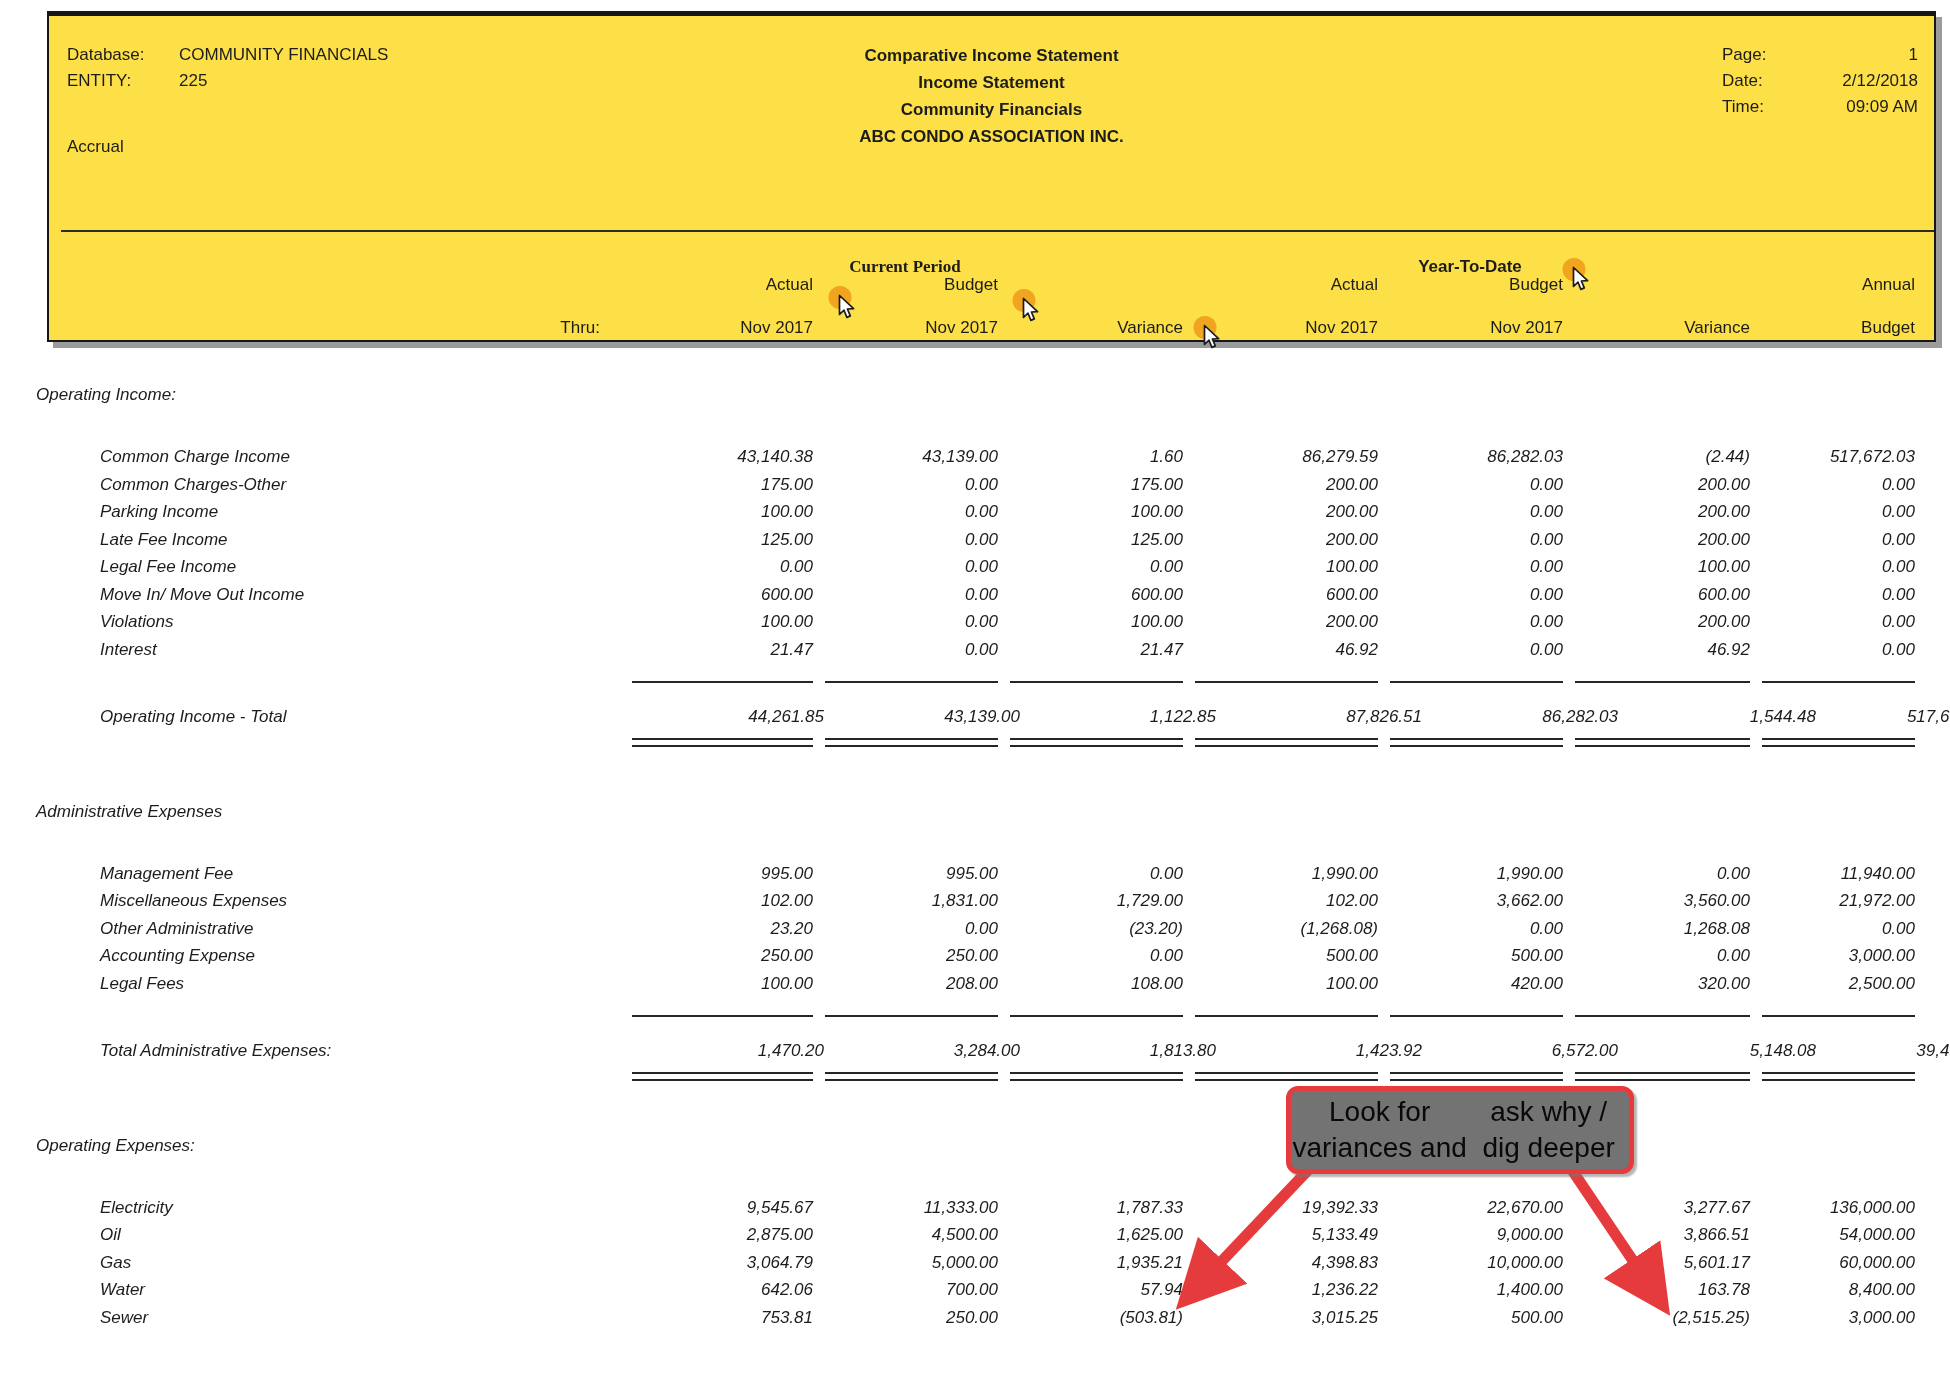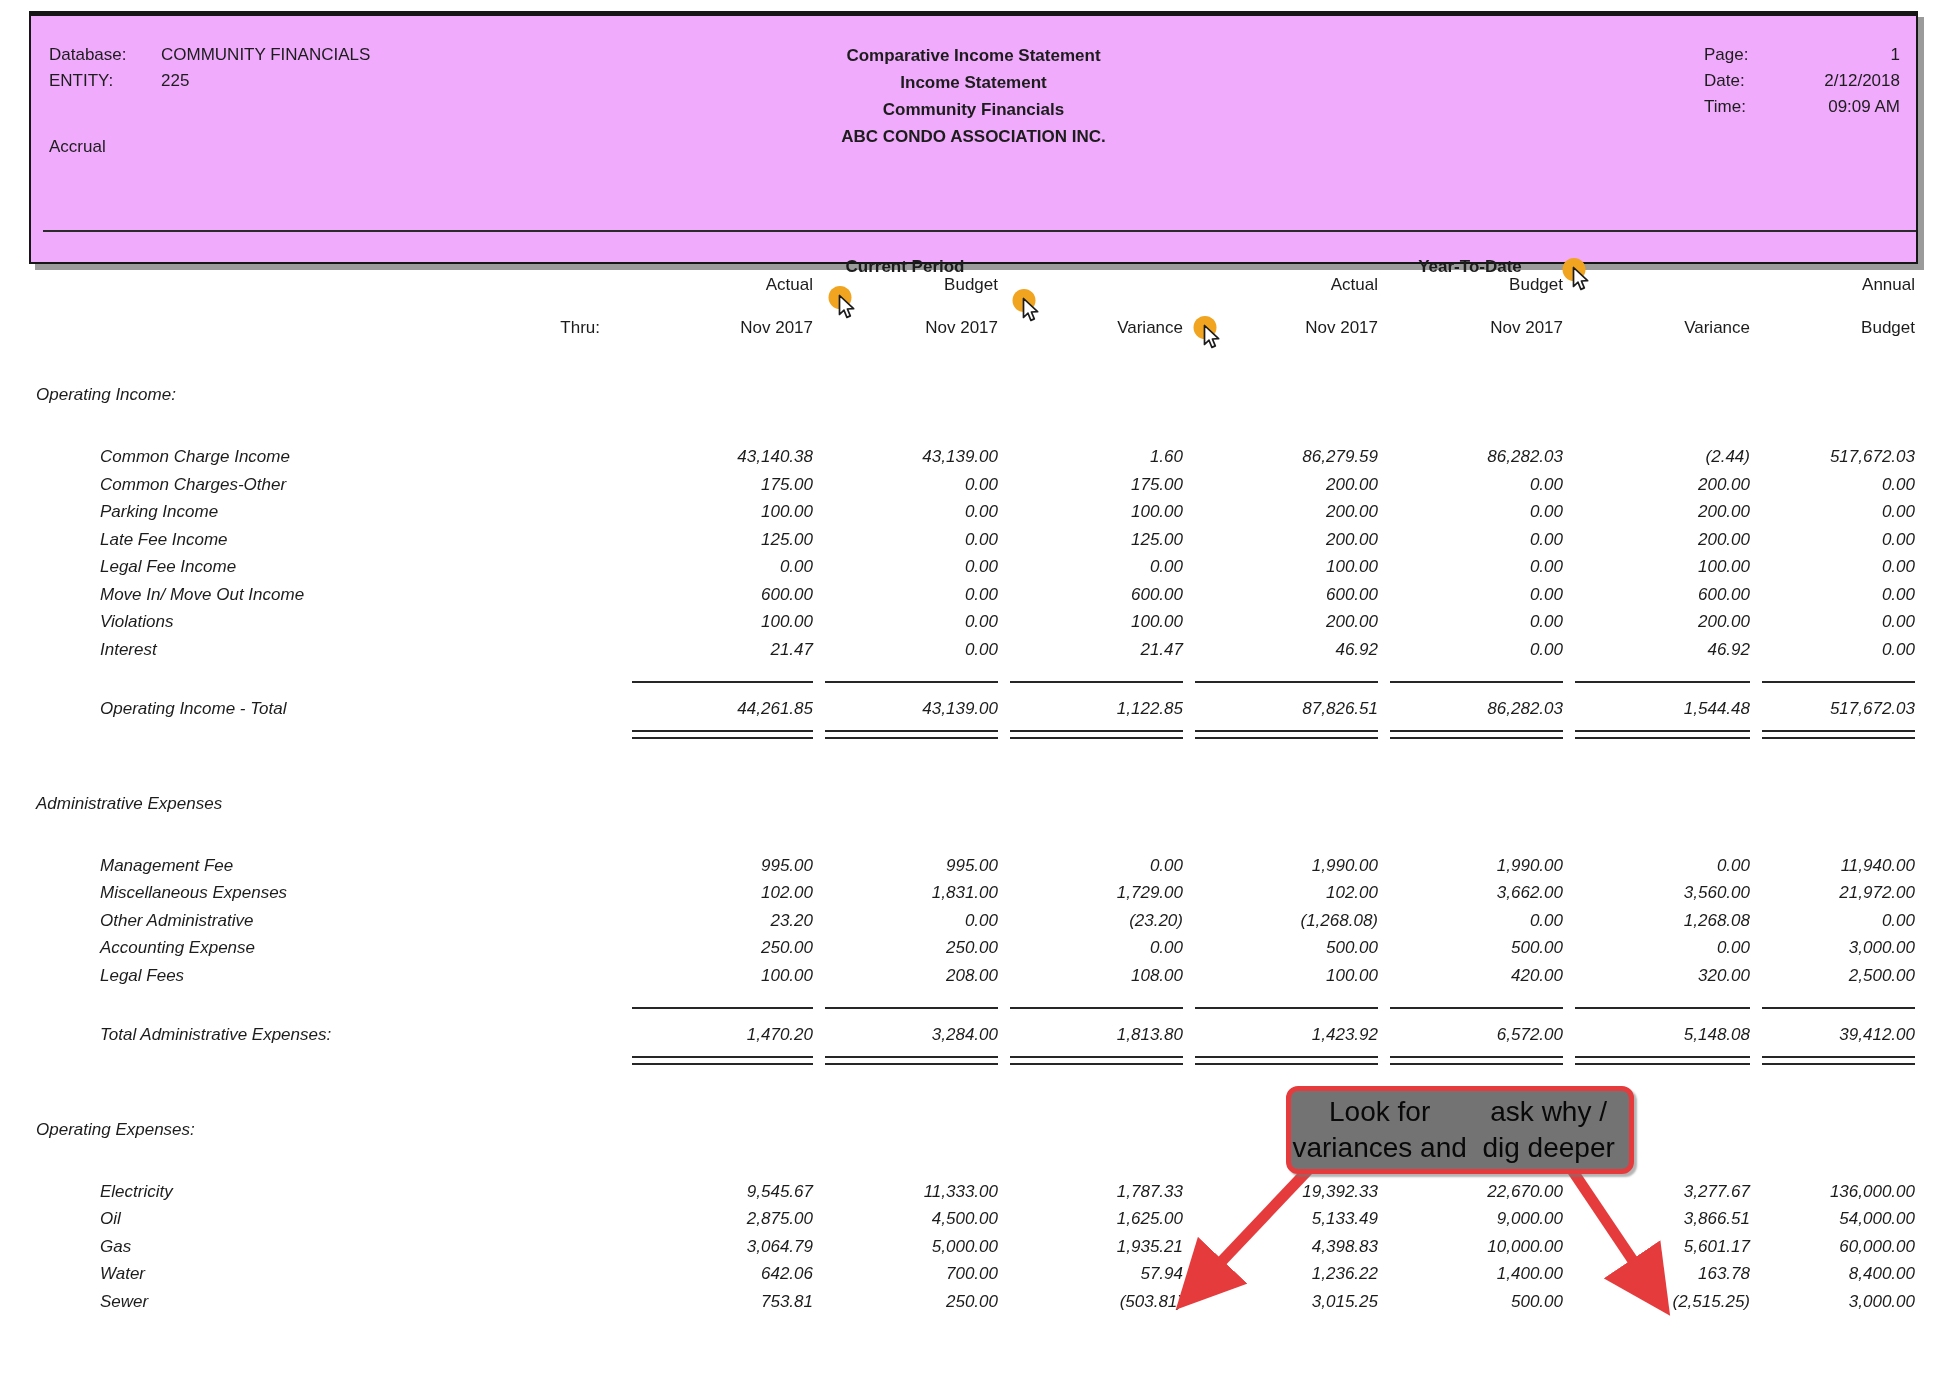--- a/index.html
+++ b/index.html
@@ -12,22 +12,22 @@
   html,body{margin:0;padding:0;background:#ffffff;}
   body{
     width:1950px;height:1387px;overflow:hidden;position:relative;
     font-family:"Liberation Sans","DejaVu Sans",sans-serif;
     color:var(--ink);font-size:17px;
   }
   .page{position:absolute;inset:0;background:#fff;}
 
   
   .header-box{
-    position:absolute;left:29px;top:11px;width:1889px;height:253px;
-    border:2px solid #161616;border-top-width:5px;background:#f0abfc;
+    position:absolute;left:47px;top:11px;width:1889px;height:331px;
+    border:2px solid #161616;border-top-width:5px;background:#fde047;
     box-shadow:6px 6px 0 var(--shadow-gray);
     box-sizing:border-box;
   }
   .hdr-left{position:absolute;left:18px;top:26px;line-height:26px;}
   .kv-label{display:inline-block;width:112px;}
   .accrual{margin-top:40px;}
   .hdr-center{position:absolute;left:0;right:0;top:26px;text-align:center;font-weight:bold;line-height:27px;}
   .hdr-right{position:absolute;right:16px;top:26px;width:196px;line-height:26px;}
   .hdr-right .kv{display:flex;justify-content:space-between;}
   .hdr-divider{position:absolute;left:12px;right:0;top:214px;border-top:2px solid #2b2b2b;}
@@ -47,21 +47,21 @@
   .grid-row{
     display:grid;
     grid-template-columns:620px 193px 185px 185px 195px 185px 187px 165px;
     height:27.5px;line-height:27.5px;align-items:center;
   }
   .cell{white-space:nowrap;overflow:visible;}
   .name-cell{padding-left:100px;}
   .num-cell{text-align:right;}
   .rule-row{margin-top:12px;height:8px;line-height:8px;}
   .rule-row .seg{margin-left:12px;margin-top:6px;height:0;border-top:2px solid var(--rule);}
-  .total-row{margin-top:12px;}
+  .total-row{margin-top:20px;gap:11px;}
   .dbl-rule-row{margin-top:5px;height:12px;line-height:12px;}
   .dbl-rule-row .seg{margin-left:12px;margin-top:2px;height:5px;border-top:2px solid var(--rule);border-bottom:2px solid var(--rule);}
 
   
   .cursor-badge{position:absolute;width:27px;height:34px;pointer-events:none;}
   .cursor-badge svg{width:100%;height:100%;display:block;}
   .arrows-overlay{position:absolute;inset:0;pointer-events:none;}
   .callout{
     position:absolute;left:1286px;top:1086px;width:348px;height:88px;
     background:#737373;border:5px solid var(--accent-red);border-radius:12px;
@@ -105,21 +105,21 @@
       </div>
       <div class="kv">
         <span>Time:</span>
           <span>09:09 AM</span>
       </div>
     </div>
 
     <div class="hdr-divider"></div>
   </div>
 
-  <span class="hcell hl1 grp" style="left:715px;width:380px;">Current Period</span>
+  <span class="hcell hl1 grp" style="left:715px;width:380px;font-family:Liberation Serif, serif;">Current Period</span>
   <span class="hcell hl1 grp" style="left:1280px;width:380px;">Year-To-Date</span>
 
   <span class="hcell hl2 re1">Actual</span>
   <span class="hcell hl2 re2">Budget</span>
   <span class="hcell hl2 re4">Actual</span>
   <span class="hcell hl2 re5">Budget</span>
   <span class="hcell hl2 re7">Annual</span>
 
   <span class="hcell hl3 reThru">Thru:</span>
   <span class="hcell hl3 re1">Nov 2017</span>

